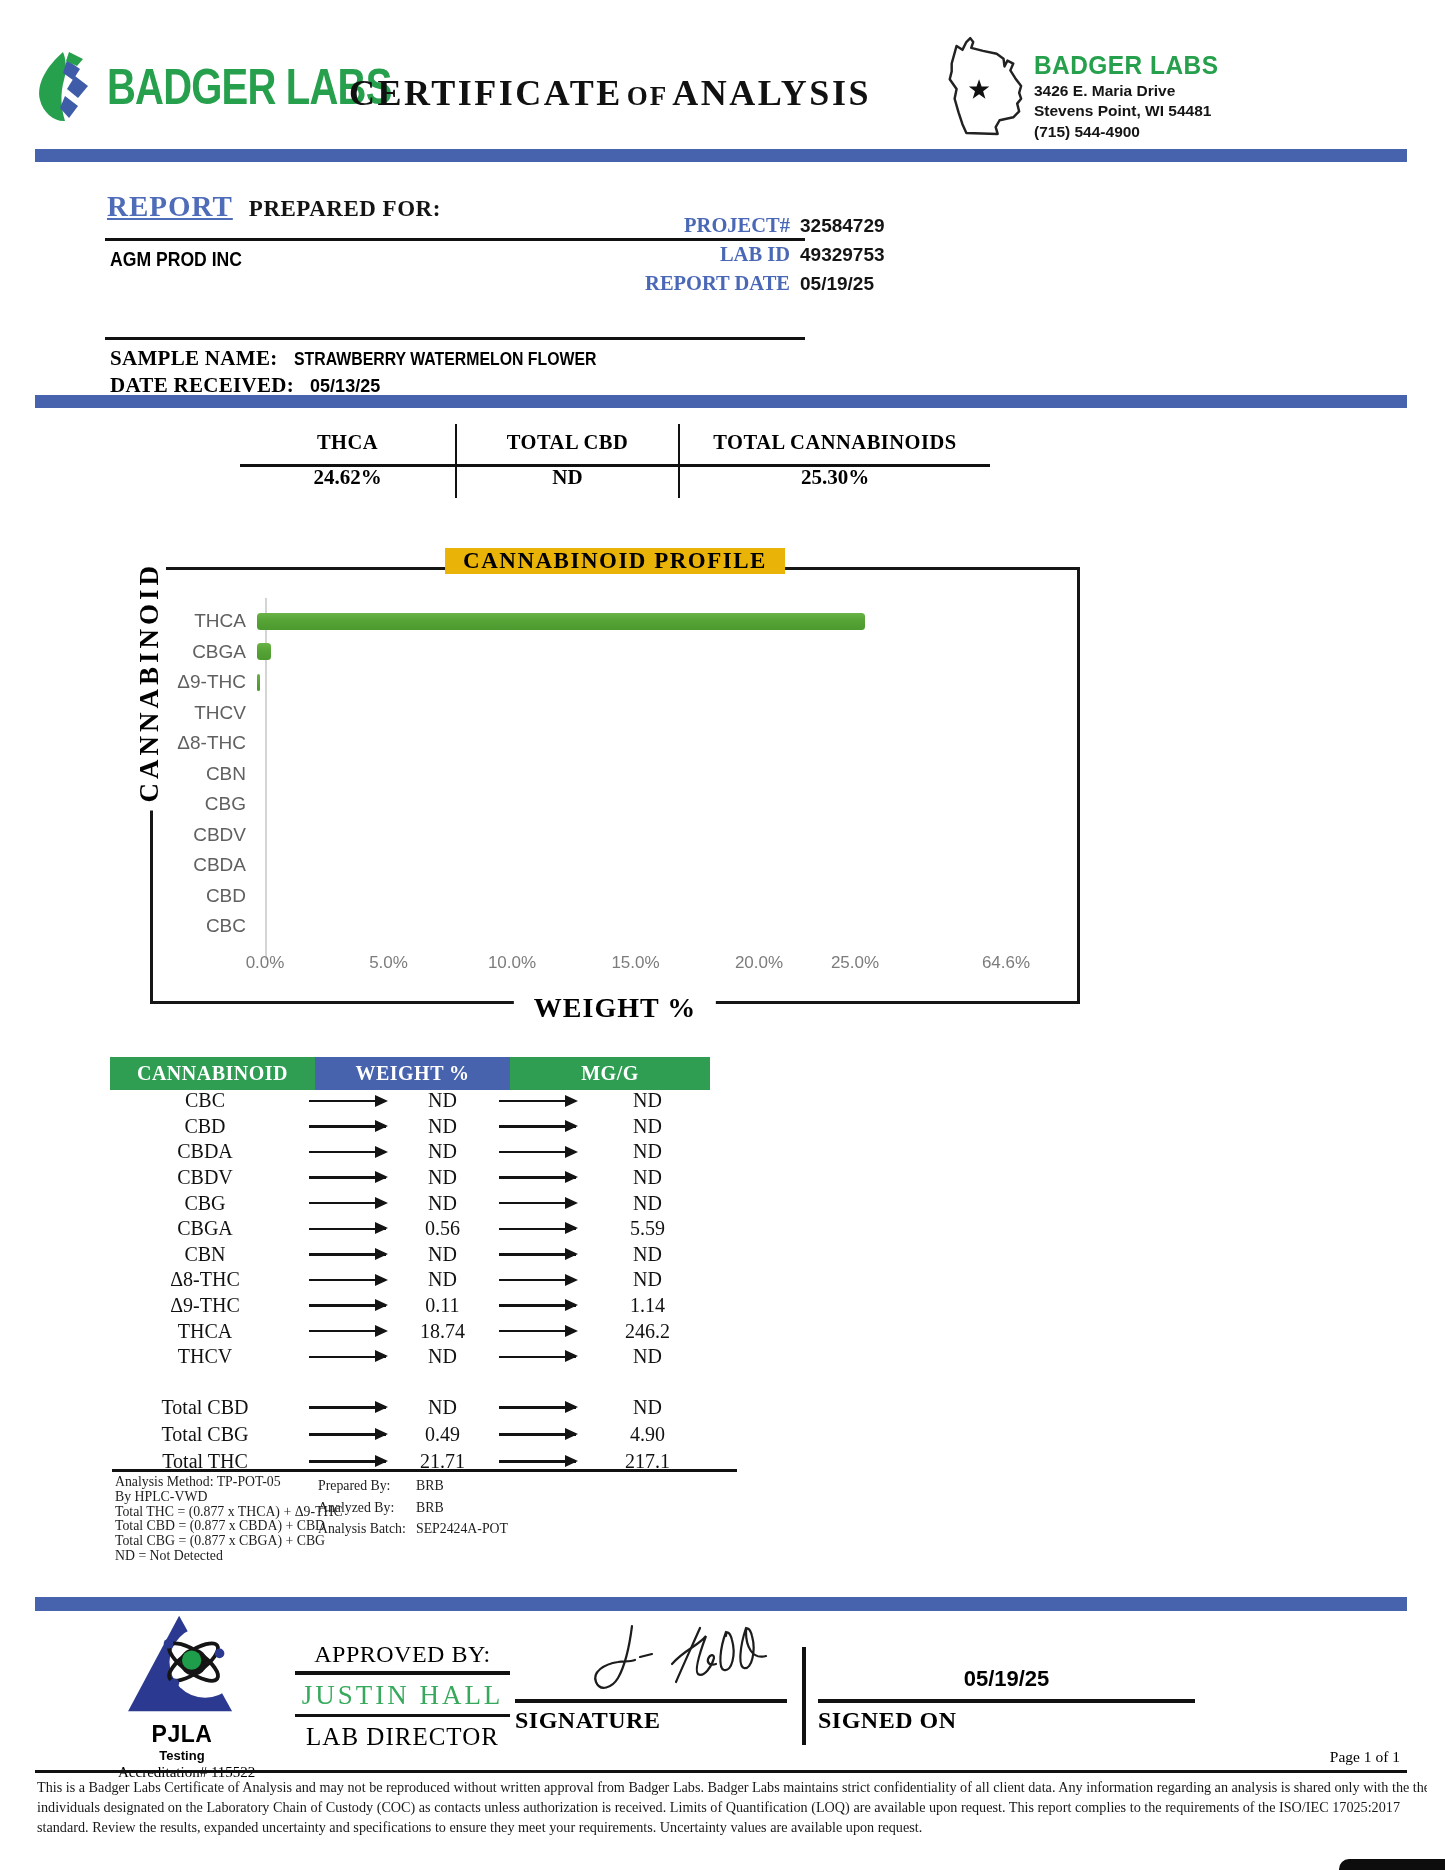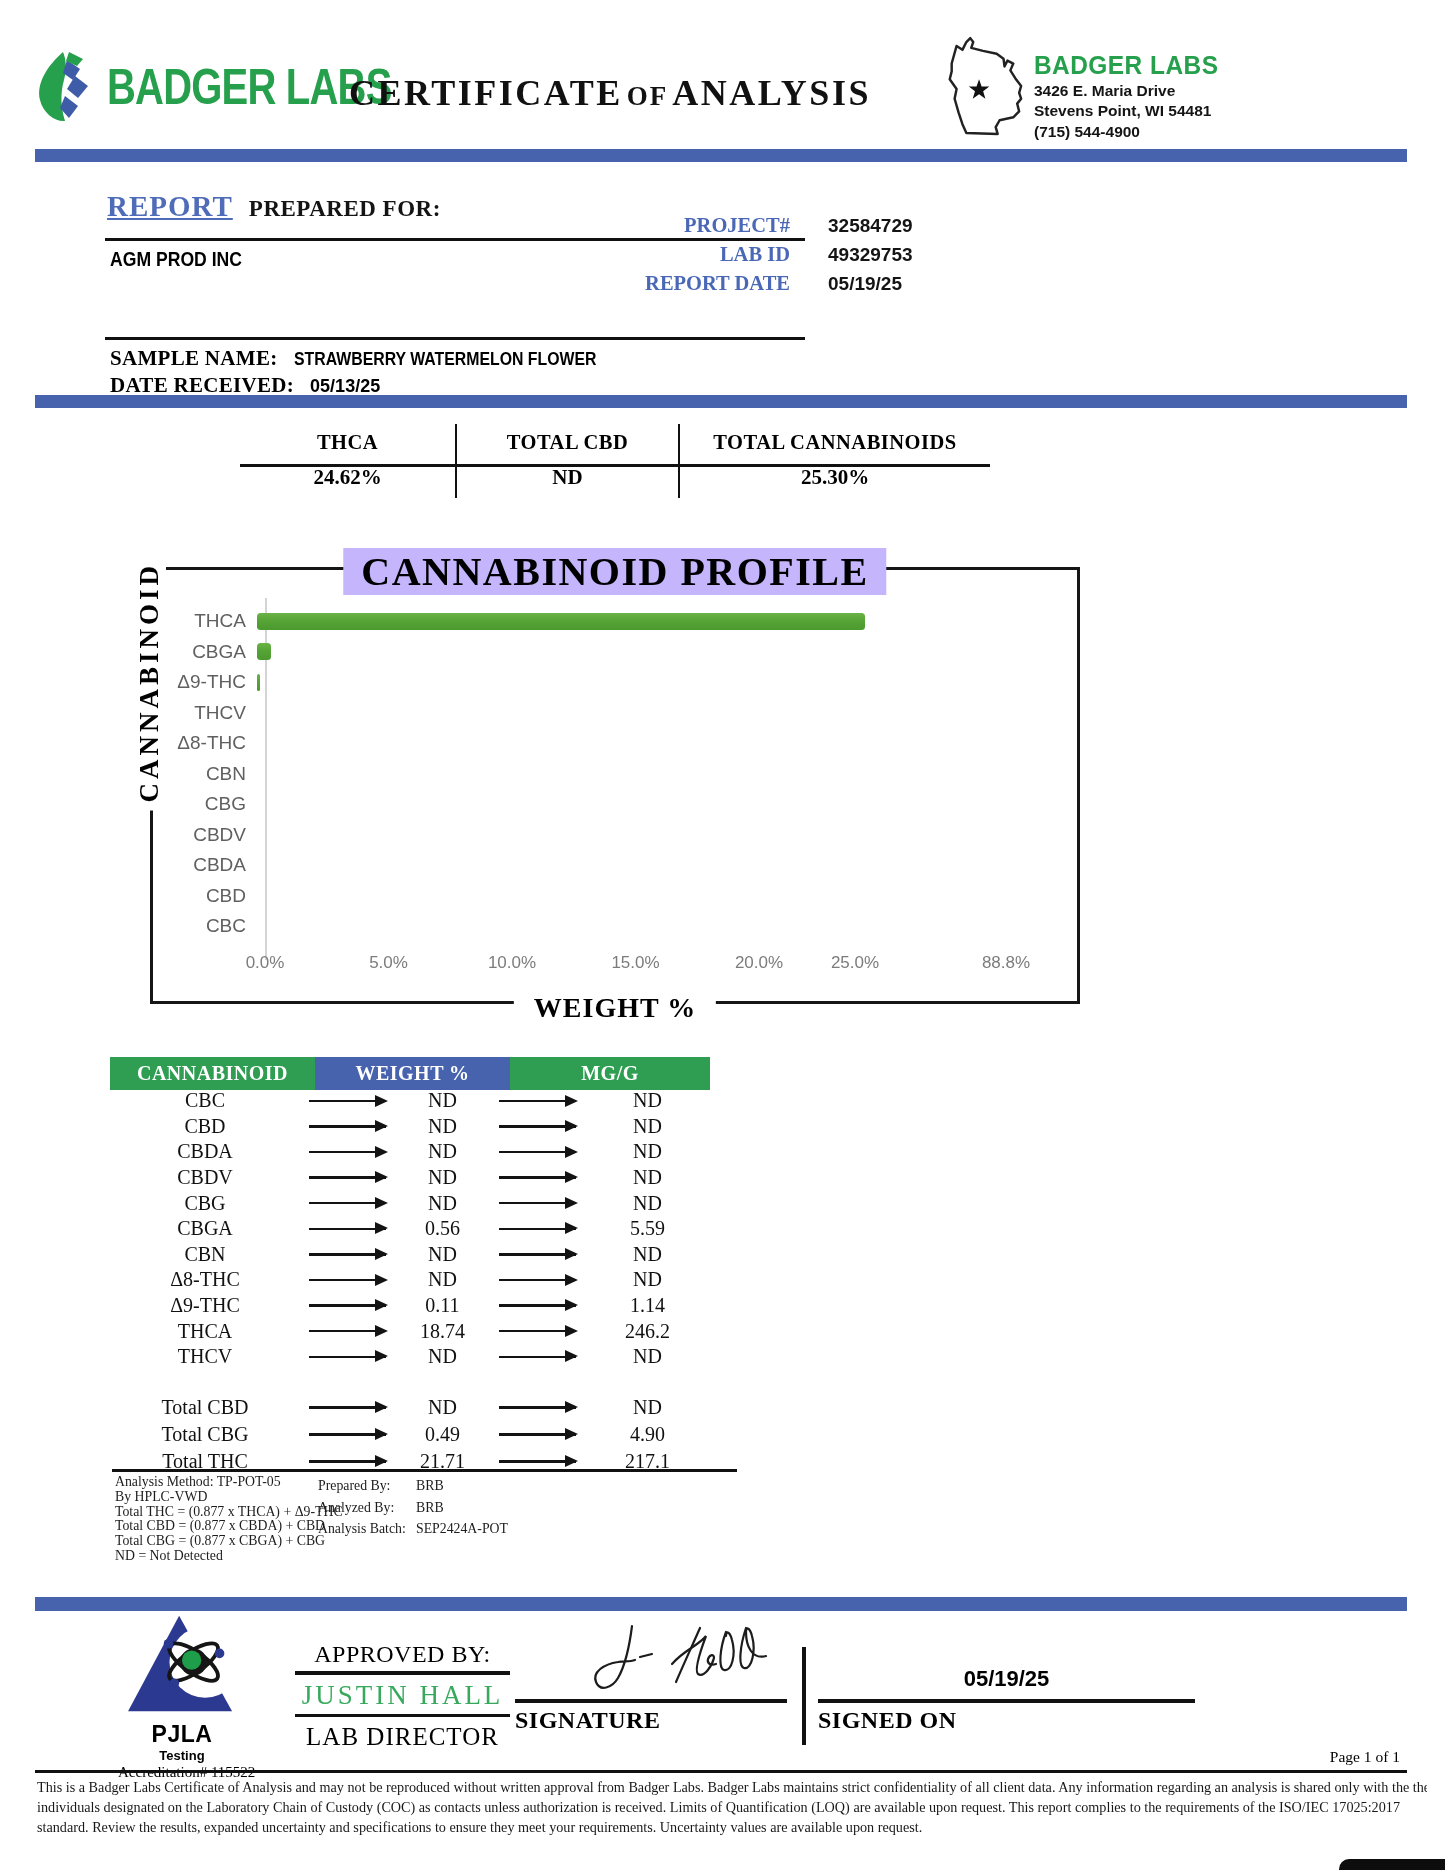--- a/index.html
+++ b/index.html
@@ -24,40 +24,40 @@
 
   
   #report-heading { position:absolute; left:107px; top:190px; white-space:nowrap; }
   #report-heading .blue { color:#4f6cb8; font-size:29px; font-weight:700; text-decoration:underline; letter-spacing:1px; }
   #report-heading .rest { color:#141414; font-size:23px; font-weight:700; margin-left:12px; letter-spacing:.5px; }
   .rule { position:absolute; background:#111; }
   #line1 { left:105px; top:238px; width:700px; height:2.5px; }
   #line2 { left:105px; top:337px; width:700px; height:2.5px; }
   #client { position:absolute; left:110px; top:248px; font-family:"Liberation Sans",sans-serif; font-weight:700; font-size:20px; }
   #info-rows { position:absolute; left:585px; top:214px; width:420px; }
-  .info-row { display:flex; align-items:center; margin-bottom:6px;gap:28px; }
+  .info-row { display:flex; align-items:center; margin-bottom:6px; }
   .info-label { width:205px; text-align:right; color:#4a68b6; font-weight:700; font-size:20.5px; }
   .info-value { margin-left:10px; font-family:"Liberation Sans",sans-serif; font-weight:700; font-size:19px; color:#141414; }
 
   #sample-row { position:absolute; left:110px; top:346px; white-space:nowrap; }
   #received-row { position:absolute; left:110px; top:373px; white-space:nowrap; }
   .samp-label { font-weight:700; font-size:21px; letter-spacing:.3px; }
   .samp-value { font-family:"Liberation Sans",sans-serif; font-weight:700; font-size:18px; margin-left:12px; }
 
   
   #summary { position:absolute; left:240px; top:424px; width:750px; height:74px; display:flex; }
   .sum-col { text-align:center; }
   .sum-col.c1 { width:215px; } .sum-col.c2 { width:225px; border-left:2.5px solid #111; border-right:2.5px solid #111; } .sum-col.c3 { width:310px; }
   .sum-label { padding-top:7px; font-weight:700; font-size:20.5px; letter-spacing:.5px; }
   .sum-value { padding-top:11px; font-weight:700; font-size:21px; }
   #sum-underline { left:240px; top:464px; width:750px; height:2.5px; }
 
   
   #chartbox { position:absolute; left:150px; top:567px; width:930px; height:437px; border:3px solid #161616; }
-  #chart-title { position:absolute; top:-22px; left:50%; transform:translateX(-50%); background:#c4b5fd; padding:0 18px; font-weight:700; font-size:40px; letter-spacing:1.5px; white-space:nowrap; }
+  #chart-title { position:absolute; top:-22px; left:50%; transform:translateX(-50%); background:#eab308; padding:0 18px; font-weight:700; font-size:23px; letter-spacing:1.5px; white-space:nowrap; }
   #chart-ylabel { position:absolute; left:-20px; top:-16px; background:#fff; writing-mode:vertical-rl; transform:rotate(180deg); font-weight:700; font-size:27px; letter-spacing:4px; padding:8px 1px; }
   #chart-xlabel { position:absolute; bottom:-23px; left:50%; transform:translateX(-50%); background:#fff; padding:0 20px; font-weight:700; font-size:28px; letter-spacing:1px; white-space:nowrap; }
   #chart-yaxis { position:absolute; left:112px; top:28px; width:2px; height:362px; background:#d4d4d4; }
   #chart-rows { position:absolute; left:0; top:36px; width:100%; }
   .crow { height:30.5px; display:flex; align-items:center; }
   .clab { width:102px; text-align:right; padding-right:9px; font-family:"Liberation Sans",sans-serif; font-size:19px; color:#606060; }
   .cbar { height:17px; border-radius:3.5px; margin-left:2px; background:linear-gradient(180deg,#6ab447 0%,#56a336 45%,#4c9a2f 100%); }
   #chart-xticks { position:absolute; left:0; top:383px; width:100%; height:26px;padding-left:20px; }
   .ctick { position:absolute; width:80px; text-align:center; font-family:"Liberation Sans",sans-serif; font-size:17px; color:#7c7c7c; }
 
@@ -240,21 +240,21 @@
           <div class="clab">CBC</div>
         </div>
       </div>
     <div id="chart-xticks">
         <div class="ctick" style="left: 72px;">0.0%</div>
         <div class="ctick" style="left: 195.5px;">5.0%</div>
         <div class="ctick" style="left: 319px;">10.0%</div>
         <div class="ctick" style="left: 442.5px;">15.0%</div>
         <div class="ctick" style="left: 566px;">20.0%</div>
         <div class="ctick" style="left: 662px;">25.0%</div>
-        <div class="ctick" style="left: 813px;">88.8%</div>
+        <div class="ctick" style="left: 813px;">64.6%</div>
       </div>
     <div id="chart-xlabel">WEIGHT %</div>
   </div>
 
   <div id="table-header">
     <div id="th1" class="th-cell th-green">CANNABINOID</div>
     <div id="th2" class="th-cell th-blue">WEIGHT %</div>
     <div id="th3" class="th-cell th-green">MG/G</div>
   </div>
   <div id="table-body">

